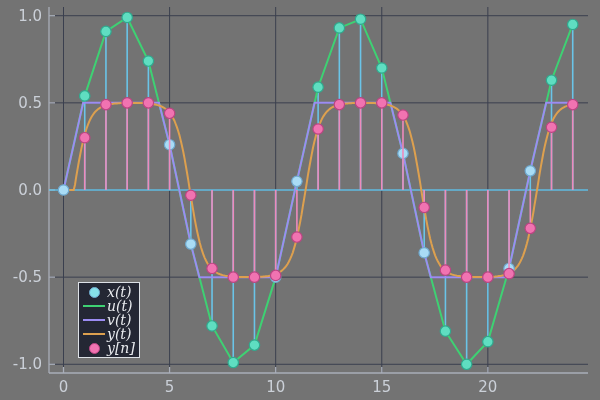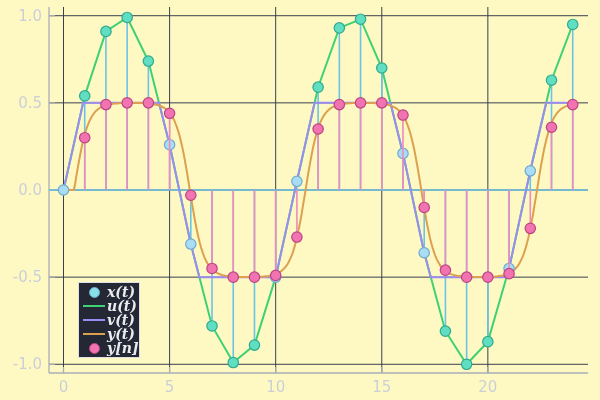--- a/index.html
+++ b/index.html
@@ -1,28 +1,27 @@
 <!DOCTYPE html>
 <html><head>
 <meta charset="utf-8">
 <style>
   html,body{margin:0;padding:0;background:#1e212b;}
   .figure{
     position:relative;width:600px;height:400px;overflow:hidden;
-    background:#fef9c3;
+    background:#737373;
     font-family:"DejaVu Sans", sans-serif;
   }
   svg{position:absolute;left:0;top:0;}
   .ticklabel{fill:#cbd0d8;font-size:15px;font-family:"DejaVu Sans",sans-serif;}
   .legend{
     position:absolute;left:78px;top:282px;width:62px;height:76px;
     box-sizing:border-box;border:1px solid #dde1e7;background:#242734;
     display:flex;flex-direction:column;justify-content:space-around;
     padding:2px 20px 2px 2px;
-    font-weight:bold;
   }
   .lrow{display:flex;align-items:center;height:14px;}
   .lglyph{width:26px;display:flex;justify-content:center;align-items:center;flex:none;}
   .lmarker{width:11px;height:11px;border-radius:50%;box-sizing:border-box;}
   .lline{width:22px;height:2px;}
   .llabel{
     flex:1;text-align:right;color:#e9ebef;font-size:14px;line-height:14px;
     font-family:"DejaVu Serif", serif;font-style:italic;
   }
 </style>

